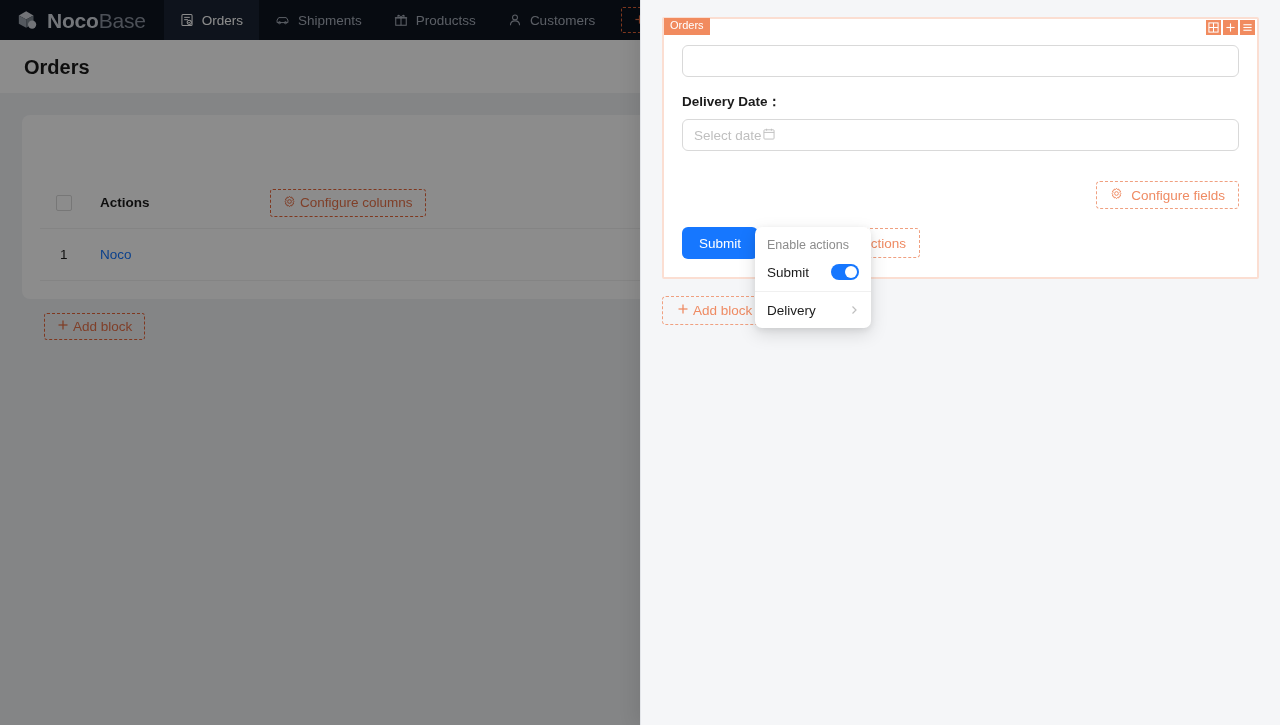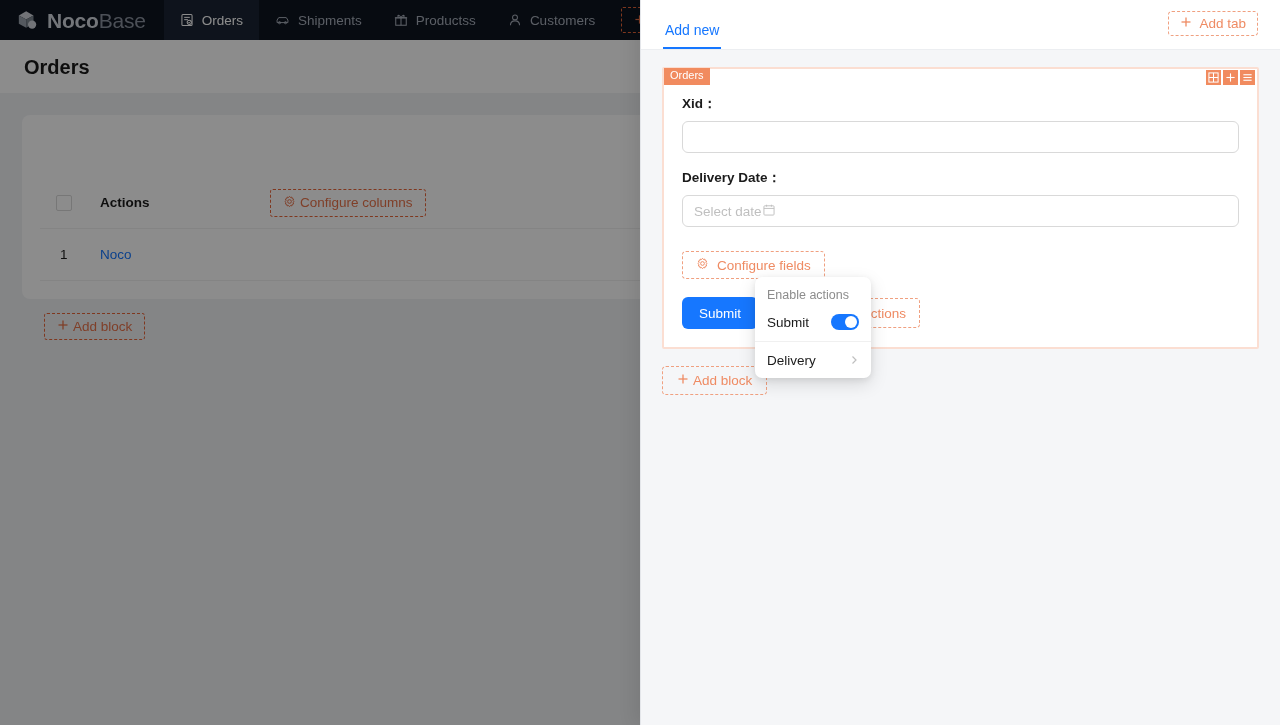--- a/index.html
+++ b/index.html
@@ -128,21 +128,21 @@
   }
   .input {
     height: 32px; border: 1px solid #d9d9d9; border-radius: 6px;
     background: #fff; width: 100%; display: flex; align-items: center;
     padding: 0 11px; font-size: 13.5px; color: #1b1b1b;
   }
   .input .ph { color: #bfbfbf; }
   .input.with-suffix { justify-content: flex-start; }
   .cal-icon { color: #bfbfbf; }
 
-  .configure-fields-wrap { margin-top: 24px; }
+  .configure-fields-wrap { margin-top: 30px; text-align: right; }
   .cfg-fields {
     display: inline-flex; align-items: center; gap: 8px;
     border: 1px dashed #f0a080; color: #ef8b63; border-radius: 4px;
     padding: 5px 13px; font-size: 13.5px; background: #fff;
   }
 
   .actions-bar { display: flex; align-items: center; gap: 8px; margin-top: 18px; }
   .btn-primary {
     background: #1677ff; color: #fff; border: none; border-radius: 6px;
     height: 32px; padding: 0 17px; font-size: 13.5px; font-family: inherit;
@@ -304,36 +304,20 @@
           <span>Add block</span>
         </div>
       </div>
     </div>
   </div>
 
   <div class="overlay-mask"></div>
 
   <div class="drawer">
 
-    <div class="drawer-header">
-      <div class="tabs">
-        <div class="tab active">
-          <span>Add new</span>
-        </div>
-      </div>
-      <div class="add-tab">
-        <span>
-          <svg width="12" height="12" viewBox="0 0 12 12" stroke="currentColor" stroke-width="1.3">
-            <line x1="6" y1="1.5" x2="6" y2="10.5"></line>
-              <line x1="1.5" y1="6" x2="10.5" y2="6"></line>
-          </svg>
-        </span>
-        <span>Add tab</span>
-      </div>
-    </div>
 
     <div class="drawer-body">
 
       <div class="form-block">
         <div class="block-tag">Orders</div>
 
         <div class="block-tools">
           <div class="tool-btn">
             <svg width="11" height="11" viewBox="0 0 12 12" stroke="#fff" stroke-width="1.1" fill="none">
               <line x1="6" y1="1" x2="6" y2="11"></line>
@@ -350,21 +334,20 @@
           <div class="tool-btn">
             <svg width="11" height="11" viewBox="0 0 12 12" stroke="#fff" stroke-width="1.2">
               <line x1="1.5" y1="3" x2="10.5" y2="3"></line>
               <line x1="1.5" y1="6" x2="10.5" y2="6"></line>
               <line x1="1.5" y1="9" x2="10.5" y2="9"></line>
             </svg>
           </div>
         </div>
 
         <div class="field">
-          <div class="field-label">Xid：</div>
           <div class="input">
             <span></span>
           </div>
         </div>
 
         <div class="field" style="margin-top:16px;">
           <div class="field-label">Delivery Date：</div>
           <div class="input with-suffix">
             <span class="ph">Select date</span>
             <span class="cal-icon">

